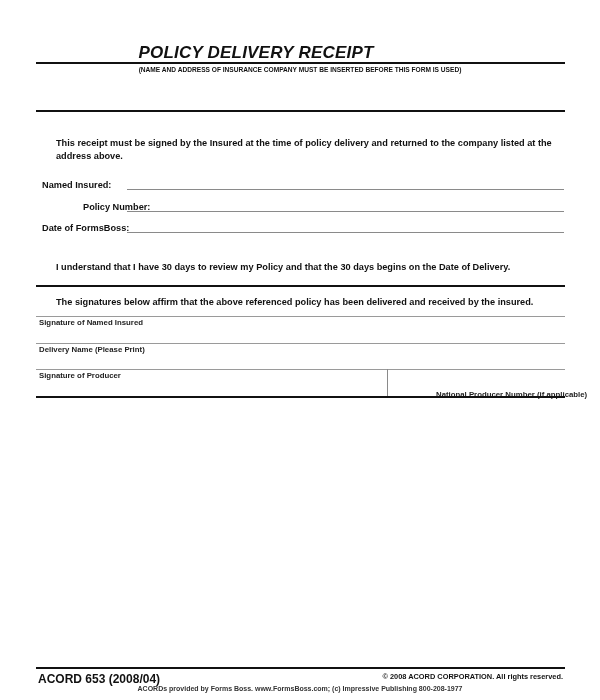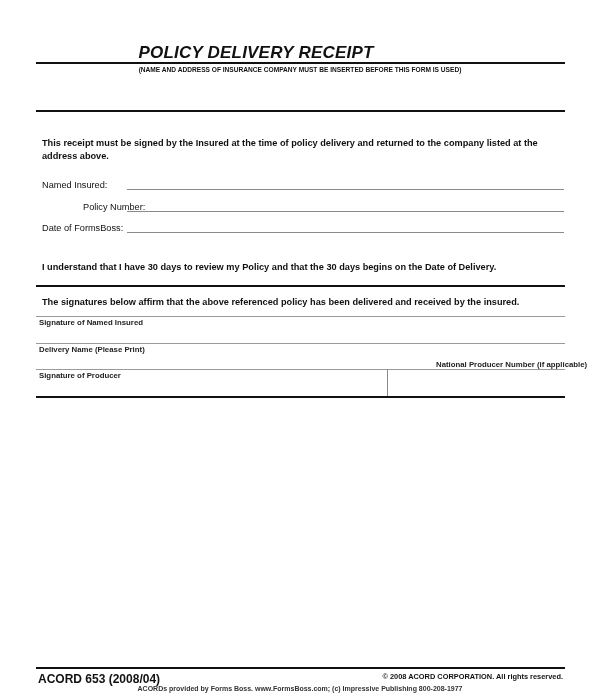--- a/index.html
+++ b/index.html
@@ -5,22 +5,22 @@
     html, body { margin: 0; padding: 0; background: #ffffff; }
     body { width: 600px; height: 700px; position: relative; overflow: hidden;
            font-family: "Liberation Sans", sans-serif; color: #111; }
     .abs { position: absolute; font-weight: bold; }
     .title { left: 0; width: 512px; top: 43px; text-align: center; font-size: 17px;
              font-weight: bold; font-style: italic; letter-spacing: 0.2px; }
     .hline { position: absolute; left: 36px; width: 529px; background: #111; }
     .thick { height: 2px; }
     .thin { height: 1px; background: #9a9a9a; }
     .subtitle { left: 0; width: 600px; top: 66px; text-align: center; font-size: 6.6px; font-weight: bold; }
-    .para { left: 42px; width: 520px; font-size: 9.2px; font-weight: bold; line-height: 13px; }
-    .label { left: 42px; font-size: 9.2px; font-weight: normal; }
+    .para { left: 56px; width: 520px; font-size: 9.2px; font-weight: bold; line-height: 13px; }
+    .label { left: 42px; font-size: 9.2px; font-weight: bold; }
     .fieldline { position: absolute; left: 127px; width: 437px; height: 1px; background: #8a8a8a; }
     .small { font-size: 7.8px; color: #222; }
     .vline { position: absolute; width: 1px; background: #8a8a8a; }
     .footer-left { left: 38px; top: 672px; font-size: 12px; font-weight: bold; }
     .footer-right { right: 37px; top: 672px; font-size: 7.4px; font-weight: bold; }
     .footer-credit { left: 0; width: 600px; top: 685px; font-size: 7px; text-align: center; color: #333; }
   </style>
 </head>
 <body>
 
@@ -53,20 +53,20 @@
 <div class="abs" style="left:36px; top:317px; width:529px; height:26px;"></div>
 
 <div class="hline thin" style="top:343px;"></div>
 <div class="abs small" style="left:39px; top:345px;">Delivery Name (Please Print)</div>
 <div class="abs" style="left:36px; top:344px; width:529px; height:25px;"></div>
 
 <div class="hline thin" style="top:369px;"></div>
 <div class="abs small" style="left:39px; top:371px;">Signature of Producer</div>
 <div class="abs" style="left:36px; top:370px; width:350px; height:26px;"></div>
 <div class="vline" style="left:387px; top:369px; height:28px;"></div>
-<div class="abs small" style="left:392px; top:360px;padding-left:44px;">National Producer Number (if applicable)</div>
+<div class="abs small" style="left:392px; top:390px;padding-left:44px;">National Producer Number (if applicable)</div>
 <div class="abs" style="left:388px; top:370px; width:177px; height:26px;"></div>
 <div class="hline thick" style="top:396px;"></div>
 
 <div class="hline thick" style="top:667px;"></div>
 <div class="abs footer-left">ACORD 653 (2008/04)</div>
 <div class="abs footer-right">© 2008 ACORD CORPORATION.  All rights reserved.</div>
 <div class="abs footer-credit">ACORDs provided by Forms Boss. www.FormsBoss.com; (c) Impressive Publishing 800-208-1977</div>
 
 </body></html>

